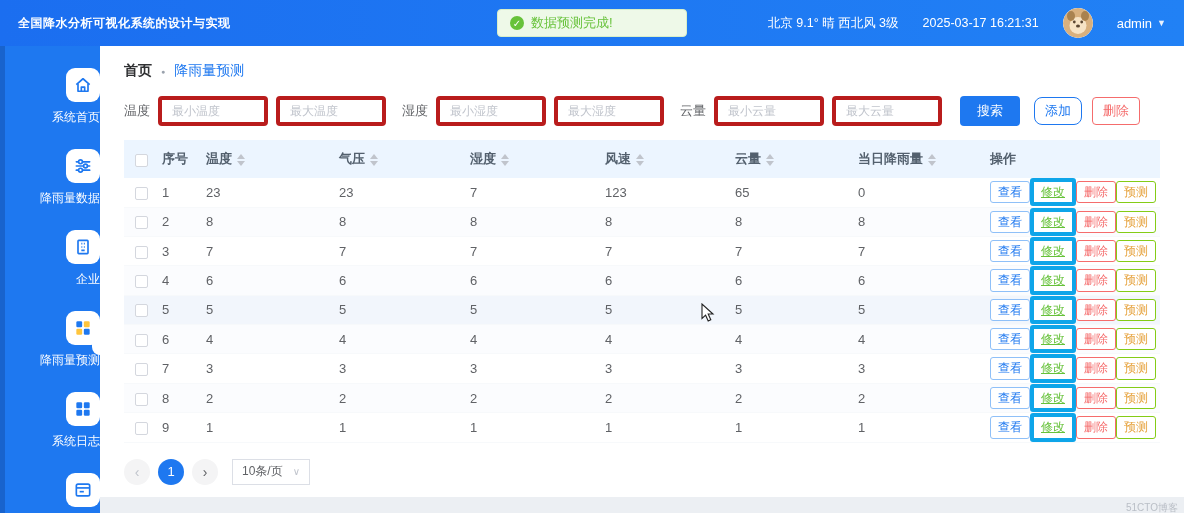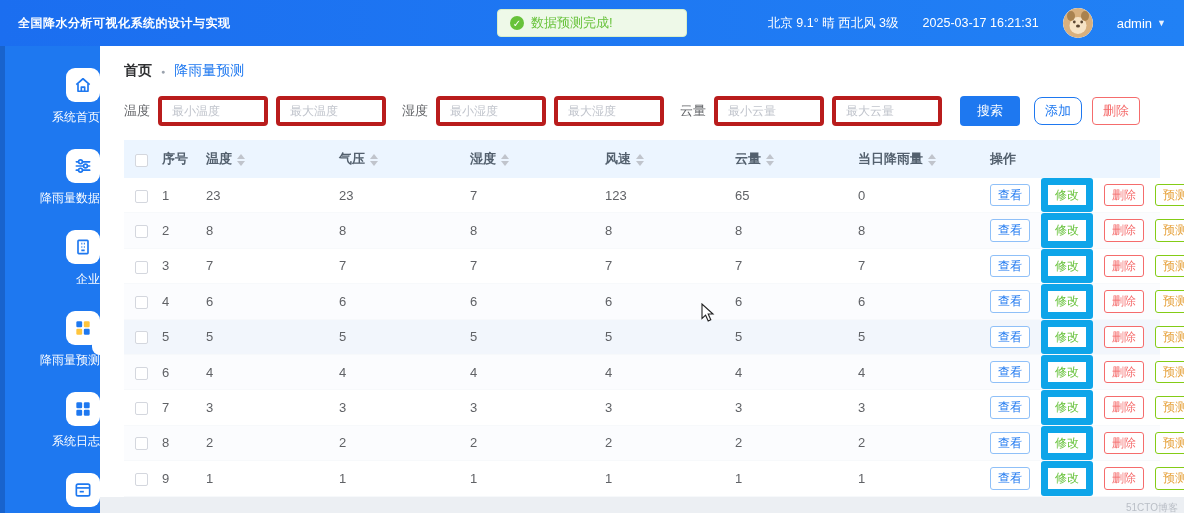--- a/index.html
+++ b/index.html
@@ -100,24 +100,24 @@
     width:13px; height:13px; border:1px solid #d4d7de; border-radius:2px; background:#fff;
     display:inline-block; vertical-align:middle; cursor:pointer;
   }
   .sort { display:inline-flex; flex-direction:column; margin-left:5px; vertical-align:middle; gap:2px; cursor:pointer; }
   .cu { width:0; height:0; border:4px solid transparent; border-bottom:5px solid #c0c4cc; border-top:0; }
   .cd { width:0; height:0; border:4px solid transparent; border-top:5px solid #c0c4cc; border-bottom:0; }
 
   .ops { white-space:nowrap; }
   .mini {
     font-size:12px; padding:3px 7px; border-radius:3px; background:#fff;
-    margin-right:11px; cursor:pointer; line-height:1.2;
+    margin-right:0; cursor:pointer; line-height:1.2;
   }
   .b-view { color:#1e78f0; border:1px solid #8fc0f8; }
-  .b-edit { color:#67c23a; border:7px solid #0ea5e9; }
+  .b-edit { color:#67c23a; border:4px solid #0ea5e9;text-decoration:underline; }
   .b-del  { color:#f56c6c; border:1px solid #f56c6c; }
   .b-pred { color:#e6a23c; border:1px solid #84cc16; }
 
   .pager { display:flex; align-items:center; gap:8px; margin:16px 24px; }
   .pg {
     width:26px; height:26px; border-radius:50%; border:none; font-size:14px;
     display:flex; align-items:center; justify-content:center; cursor:pointer; padding:0;
   }
   .pg-prev { background:#f4f4f5; color:#c0c4cc; }
   .pg-cur  { background:#1e78f0; color:#fff; font-size:13px; }

